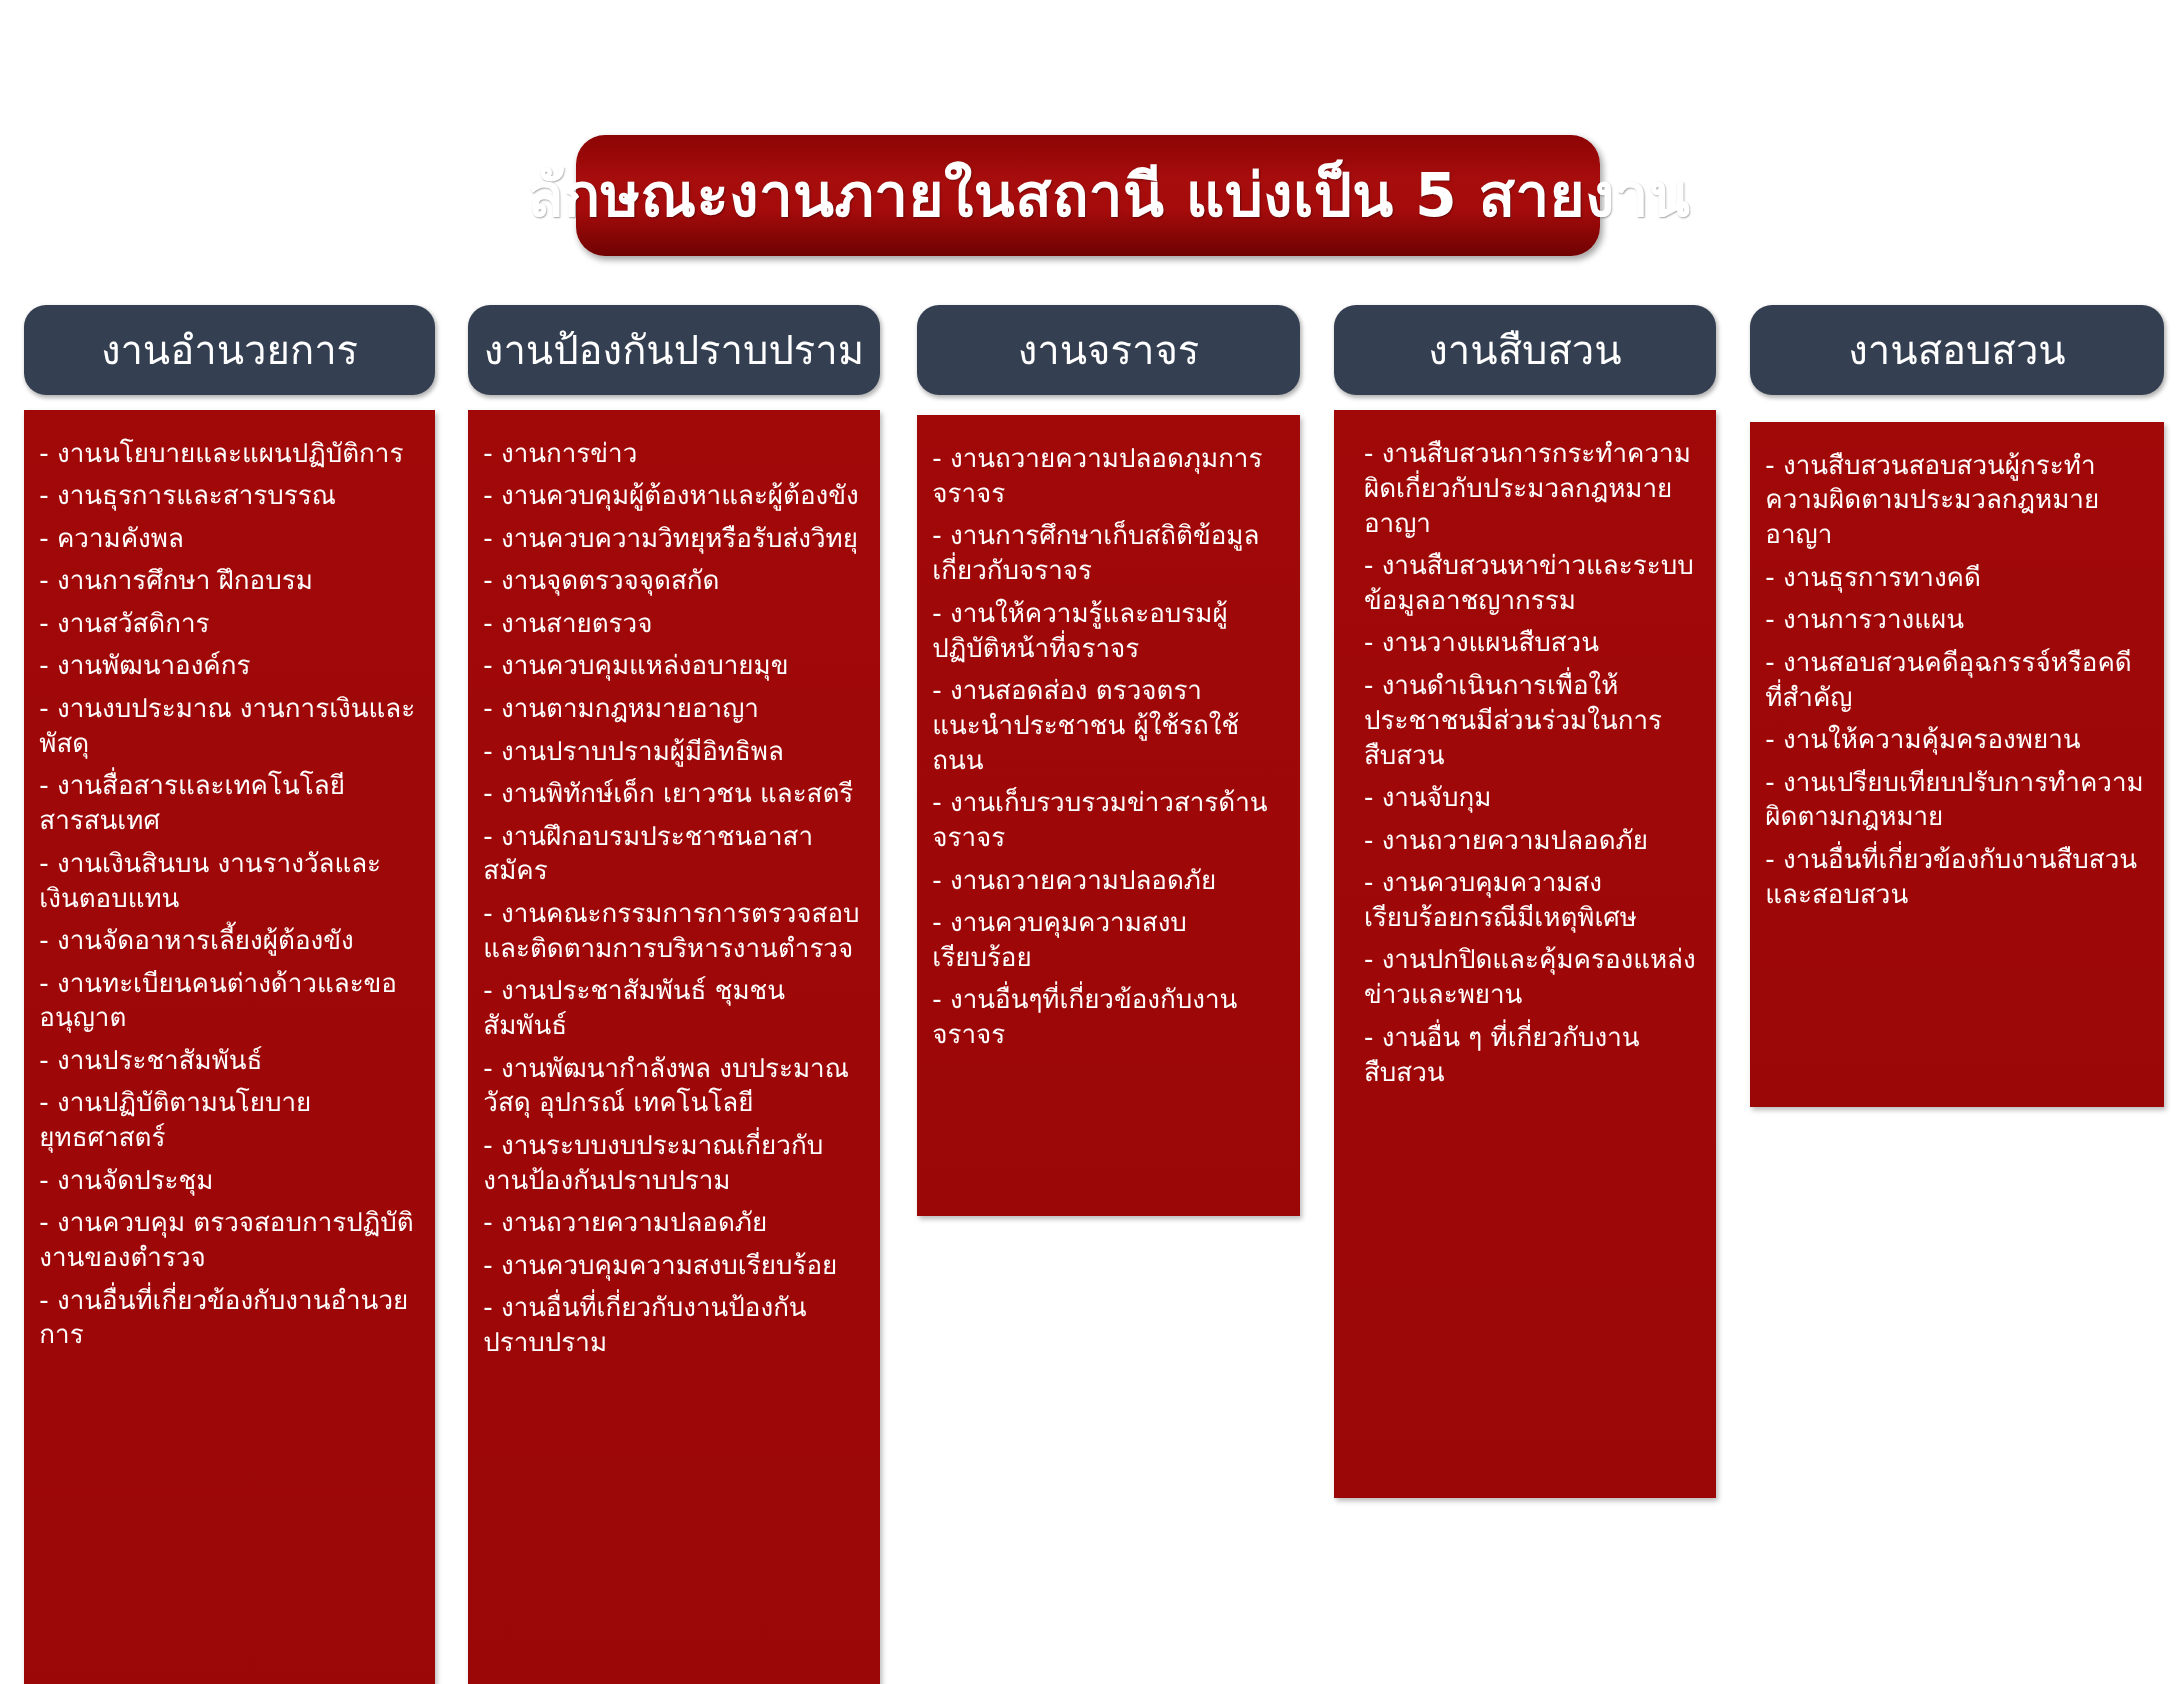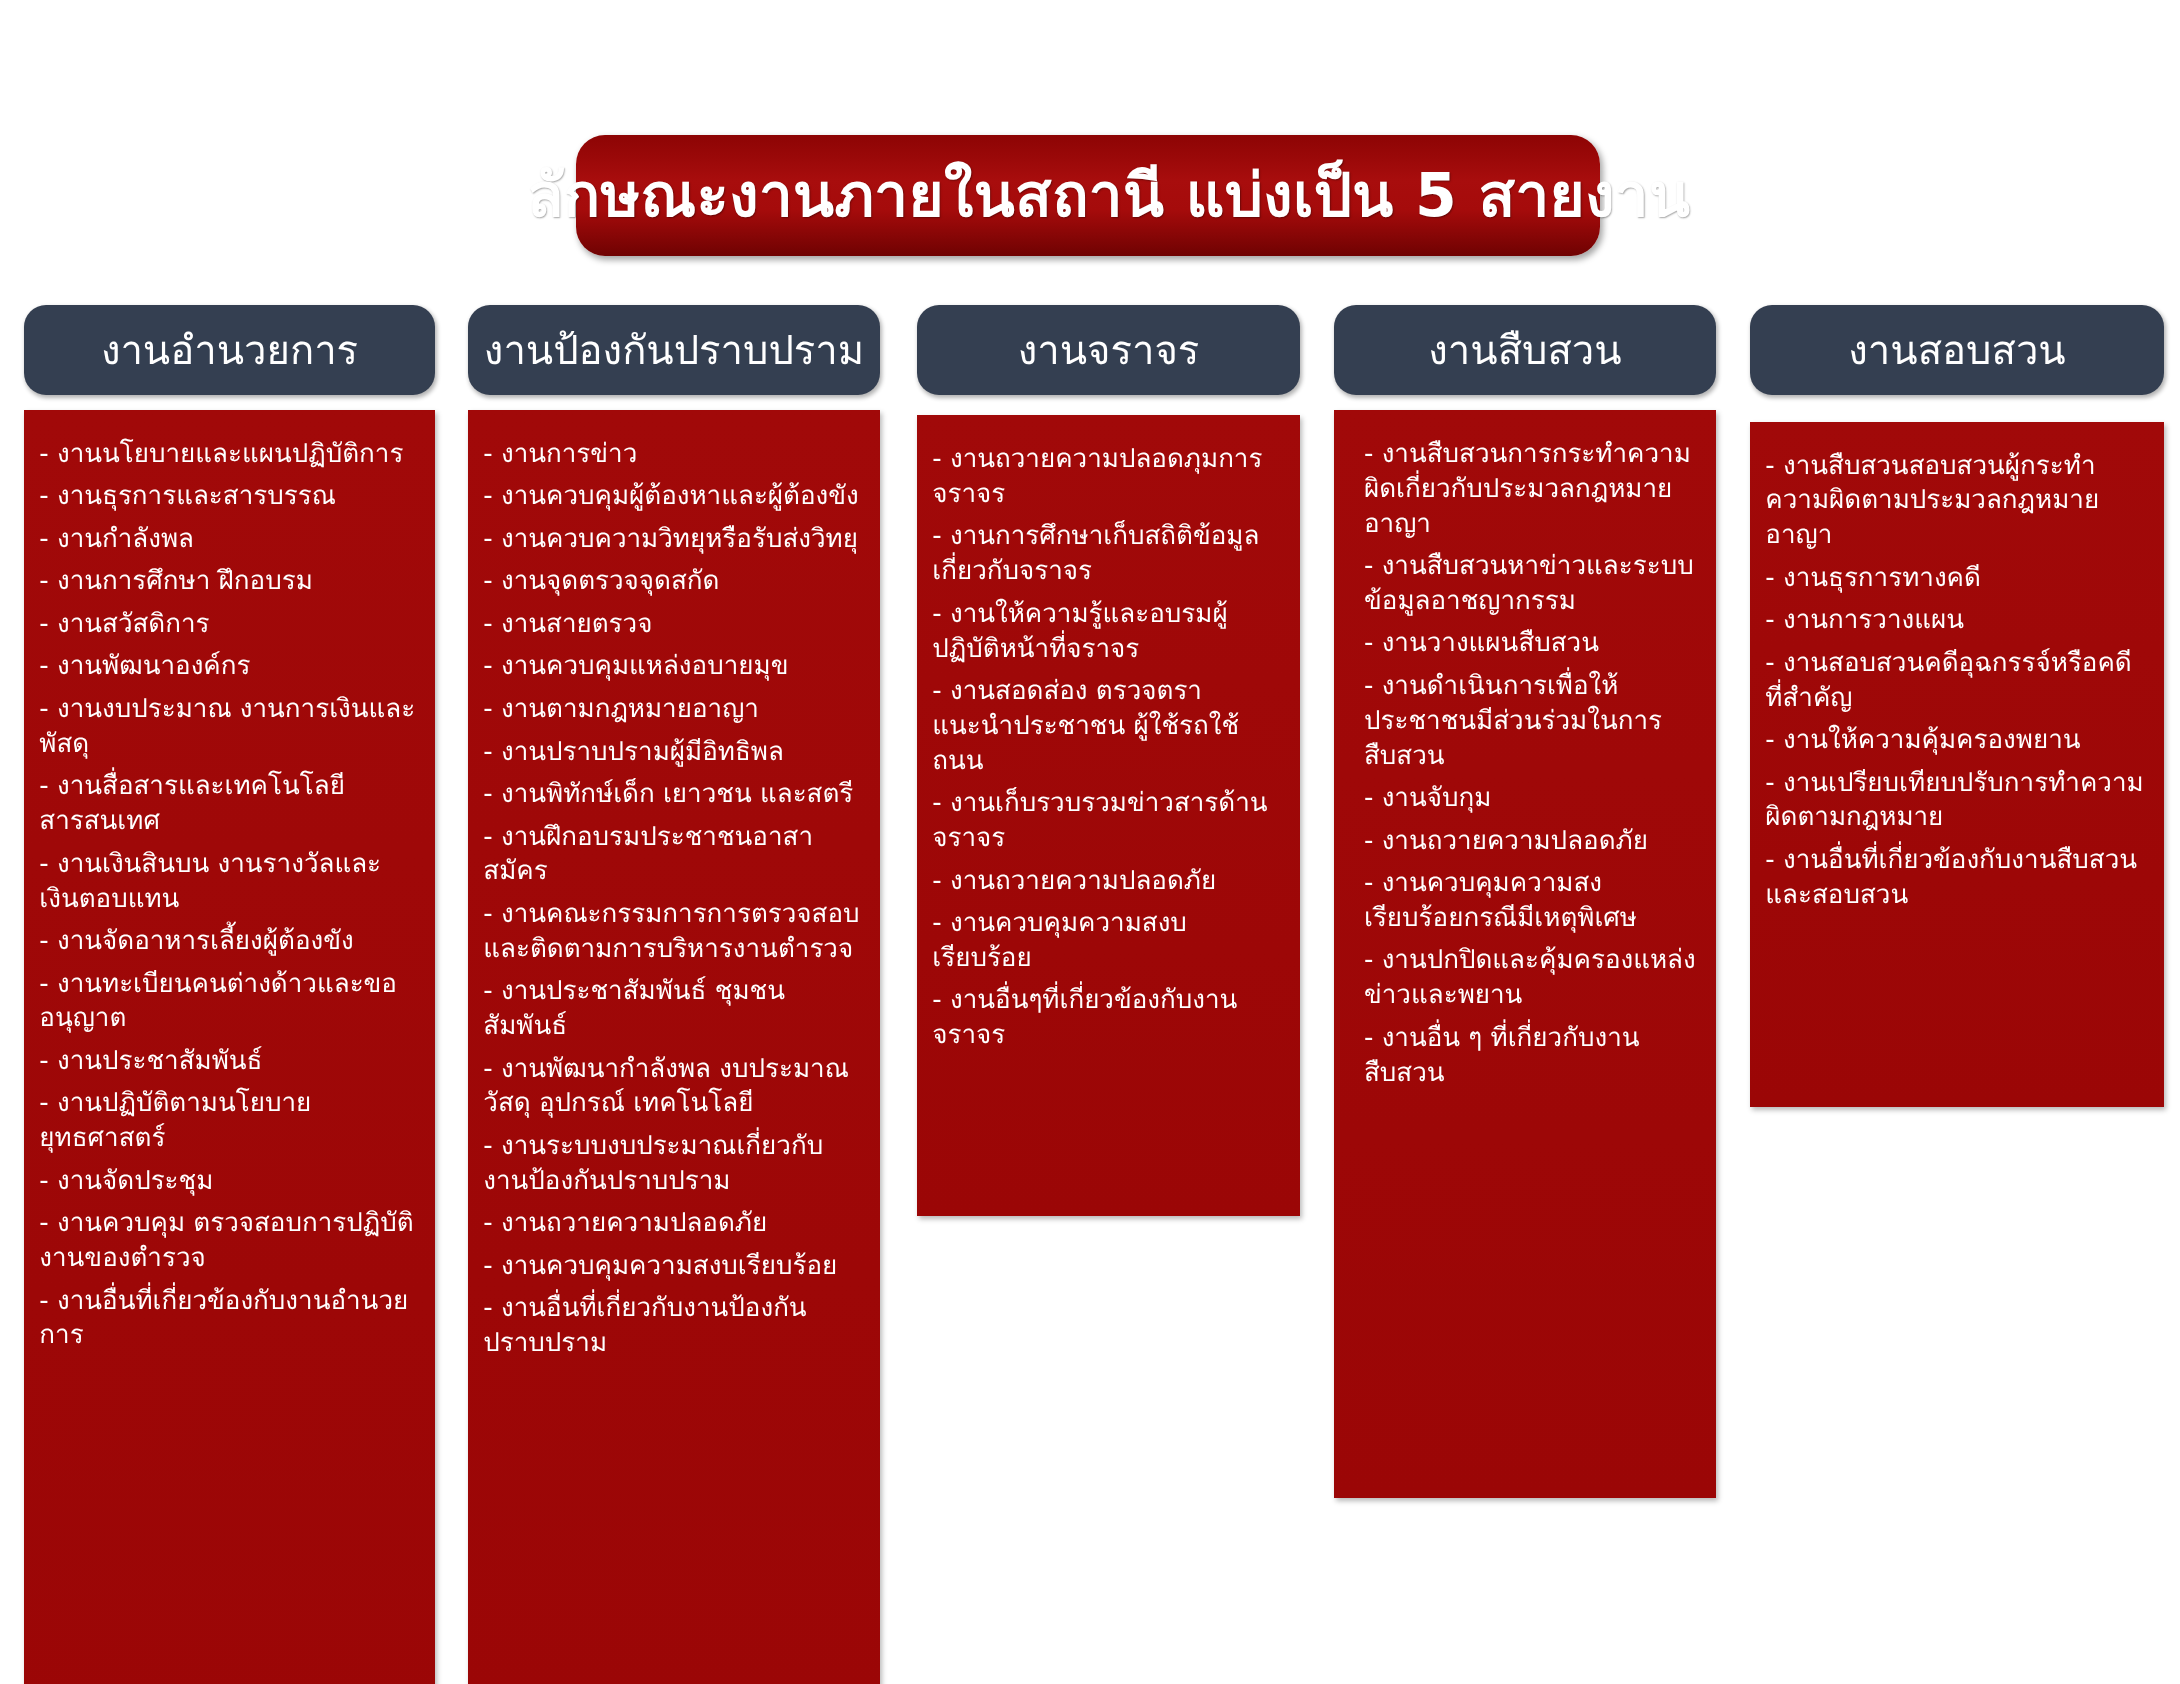--- a/index.html
+++ b/index.html
@@ -97,21 +97,21 @@
 
 <div id="title-banner">
   <span class="title-text">ลักษณะงานภายในสถานี แบ่งเป็น 5 สายงาน</span>
 </div>
 
 <div class="column" id="col-0">
   <div class="col-header">งานอำนวยการ</div>
   <div class="col-body">
       <p class="item">- งานนโยบายและแผนปฏิบัติการ</p>
       <p class="item">- งานธุรการและสารบรรณ</p>
-      <p class="item">- งานกำลังพล</p>
+      <p class="item">- ความคังพล</p>
       <p class="item">- งานการศึกษา ฝึกอบรม</p>
       <p class="item">- งานสวัสดิการ</p>
       <p class="item">- งานพัฒนาองค์กร</p>
       <p class="item">- งานงบประมาณ งานการเงินและพัสดุ</p>
       <p class="item">- งานสื่อสารและเทคโนโลยีสารสนเทศ</p>
       <p class="item">- งานเงินสินบน งานรางวัลและเงินตอบแทน</p>
       <p class="item">- งานจัดอาหารเลี้ยงผู้ต้องขัง</p>
       <p class="item">- งานทะเบียนคนต่างด้าวและขออนุญาต</p>
       <p class="item">- งานประชาสัมพันธ์</p>
       <p class="item">- งานปฏิบัติตามนโยบายยุทธศาสตร์</p>

